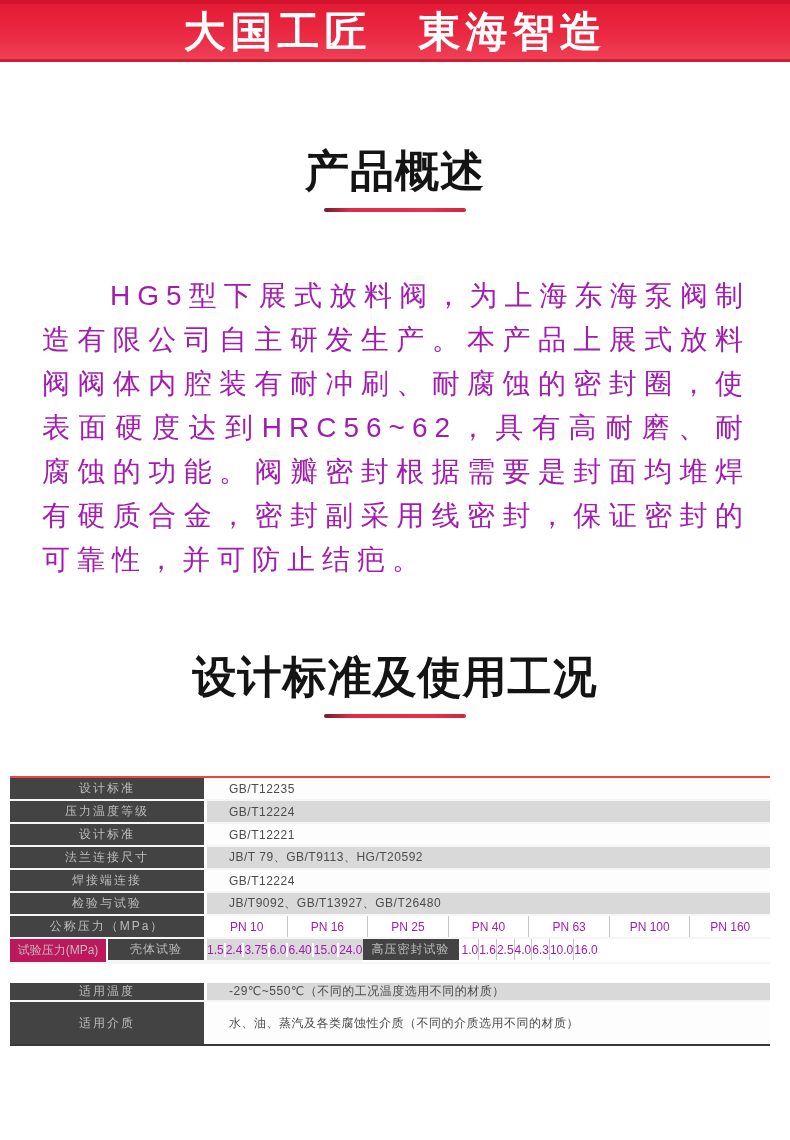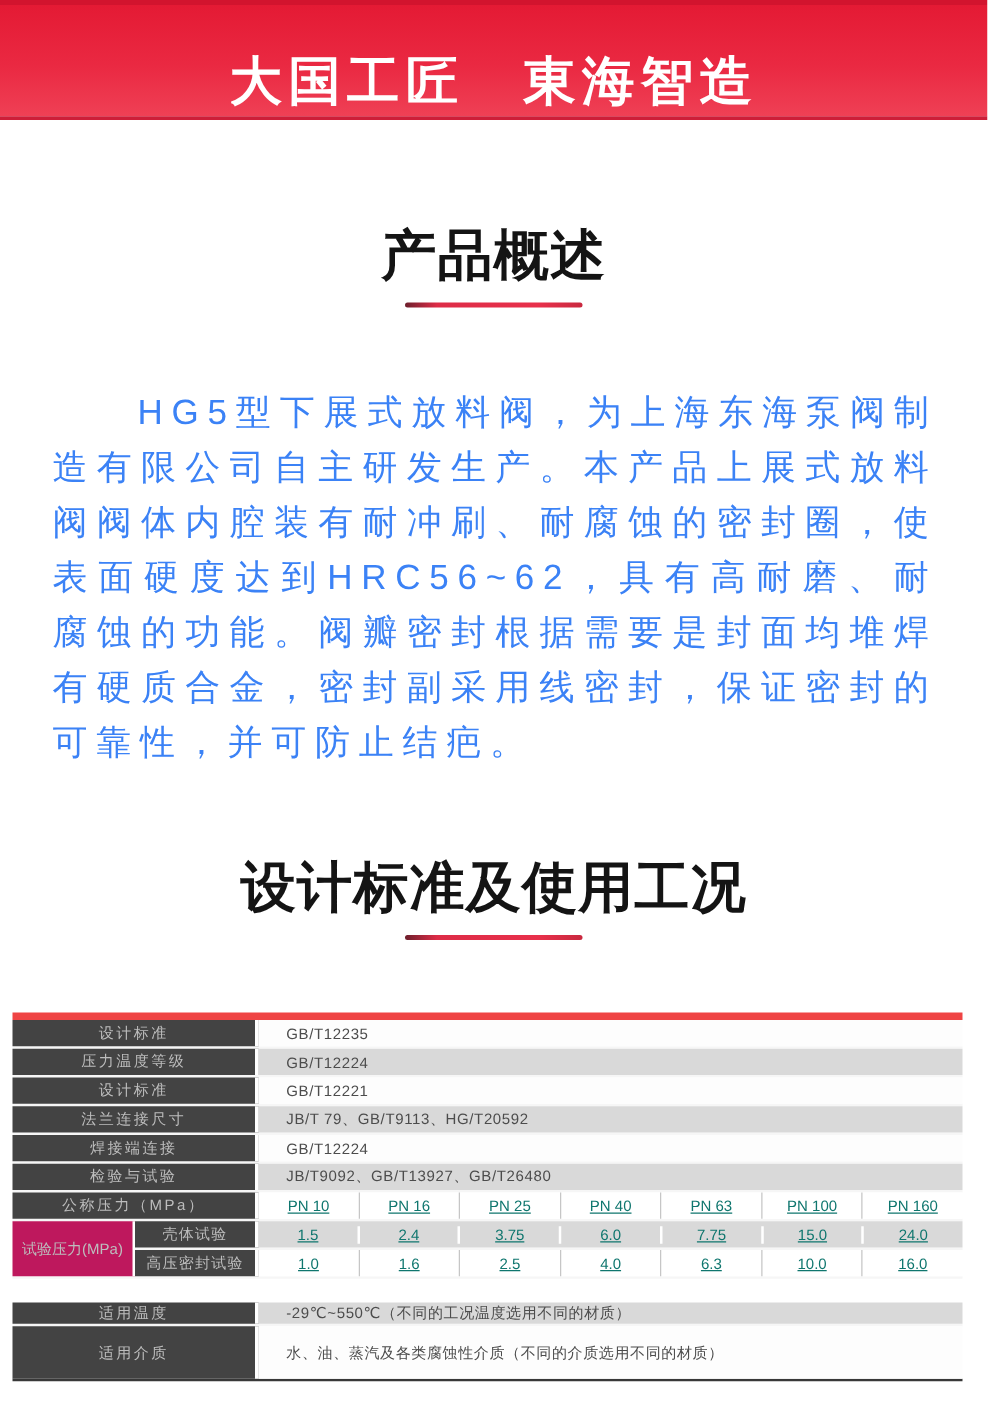--- a/index.html
+++ b/index.html
@@ -6,22 +6,22 @@
   html,body { width:790px; }
   body {
     height:1140px;
     background:#ffffff;
     font-family:"Liberation Sans","DejaVu Sans",sans-serif;
     overflow:hidden;
   }
 
   
   .banner {
-    height:96px;
-    display:flex; align-items:flex-end; justify-content:center;
+    height:62px;
+    display:flex; align-items:flex-start; justify-content:center;
     border-top:4px solid #d2142e;
     border-bottom:3px solid #cd1e38;
     background:linear-gradient(180deg,#e41a34 0%,#ea2942 55%,#ef4055 100%);
   }
   .banner-text {
     color:#ffffff;
     font-size:42px;
     font-weight:bold;
     letter-spacing:5px;
     white-space:nowrap;
@@ -44,31 +44,31 @@
     border-radius:2px;
     background:linear-gradient(90deg,#6d1f2c 0%,#dd2c47 18%,#e8304b 75%,#c9293f 100%);
   }
 
   
   .overview-para {
     margin:62px 40px 0 42px;
     font-size:28px;
     line-height:44px;
     letter-spacing:7px;
-    color:#3b82f6;
+    color:#a21caf;
     text-align:justify;
     text-indent:68px;
     font-weight:400;
   }
 
   
   .spec-table {
     margin:58px 10px 0;
     width:760px;
-    border-top:6px solid #ef4444;
+    border-top:2px solid #ef4444;
     border-bottom:2px solid #383838;
     font-size:12px;
   }
   .t-row { display:flex; height:23px; border-bottom:2px solid #f6f6f6; }
   .t-label {
     width:197px;
     background:#434343;
     color:#bdbdbd;
     border-right:3px solid #ffffff;
     display:flex; align-items:center; justify-content:center;
@@ -77,37 +77,37 @@
   .t-value {
     flex:1; display:flex; align-items:center;
     padding-left:22px;
     color:#4c4c4c;
     letter-spacing:0.5px;
   }
   .alt-white .t-value { background:#fdfdfd; }
   .alt-gray  .t-value { background:#d9d9d9; }
 
   .t-cols { flex:1; display:flex; }
-  .t-cell { flex:1; display:flex; align-items:center; justify-content:center; color:#0f766e;text-decoration:underline; }
+  .t-cell { flex:1; display:flex; align-items:center; justify-content:center; color:#a21caf; }
   .white-cols { background:#ffffff; }
   .white-cols .t-cell { border-right:1px solid #c6c6c6; }
   .white-cols .t-cell:last-child { border-right:none; }
   .gray-cols { background:#d9d9d9;align-items:center; }
   .gray-cols .t-cell { border-right:2px solid #ffffff; }
   .gray-cols .t-cell:last-child { border-right:none; }
 
   .t-rowgroup { display:flex; border-bottom:2px solid #f6f6f6; }
   .t-label-outer {
     width:98px;
     background:#be185d; color:#bdbdbd;
     border-right:2px solid #ffffff;
     display:flex; align-items:center; justify-content:center;
     letter-spacing:0;
   }
-  .t-subrows { flex:1; display:flex; flex-direction:column; }
+  .t-subrows { flex:1; display:flex; }
   .t-subrows .t-row.sub-top { height:23px; border-bottom:2px solid #f6f6f6; }
   .t-subrows .t-row.sub-bot { height:21px; border-bottom:none; }
   .t-sublabel { width:99px; letter-spacing:1px; }
 
   .t-row.tall-a { height:38px;align-items:flex-end; }
   .t-row.tall-b { height:42px; border-bottom:none; }
 </style>
 </head>
 <body>
 
@@ -176,21 +176,21 @@
         <div class="t-label-outer">试验压力(MPa)</div>
         <div class="t-subrows">
 
           <div class="t-row sub-top">
             <div class="t-label t-sublabel">壳体试验</div>
             <div class="t-cols gray-cols">
               <div class="t-cell">1.5</div>
               <div class="t-cell">2.4</div>
               <div class="t-cell">3.75</div>
               <div class="t-cell">6.0</div>
-              <div class="t-cell">7.75</div>
+              <div class="t-cell">6.40</div>
               <div class="t-cell">15.0</div>
               <div class="t-cell">24.0</div>
             </div>
           </div>
 
           <div class="t-row sub-bot">
             <div class="t-label t-sublabel">高压密封试验</div>
             <div class="t-cols white-cols">
               <div class="t-cell">1.0</div>
               <div class="t-cell">1.6</div>

